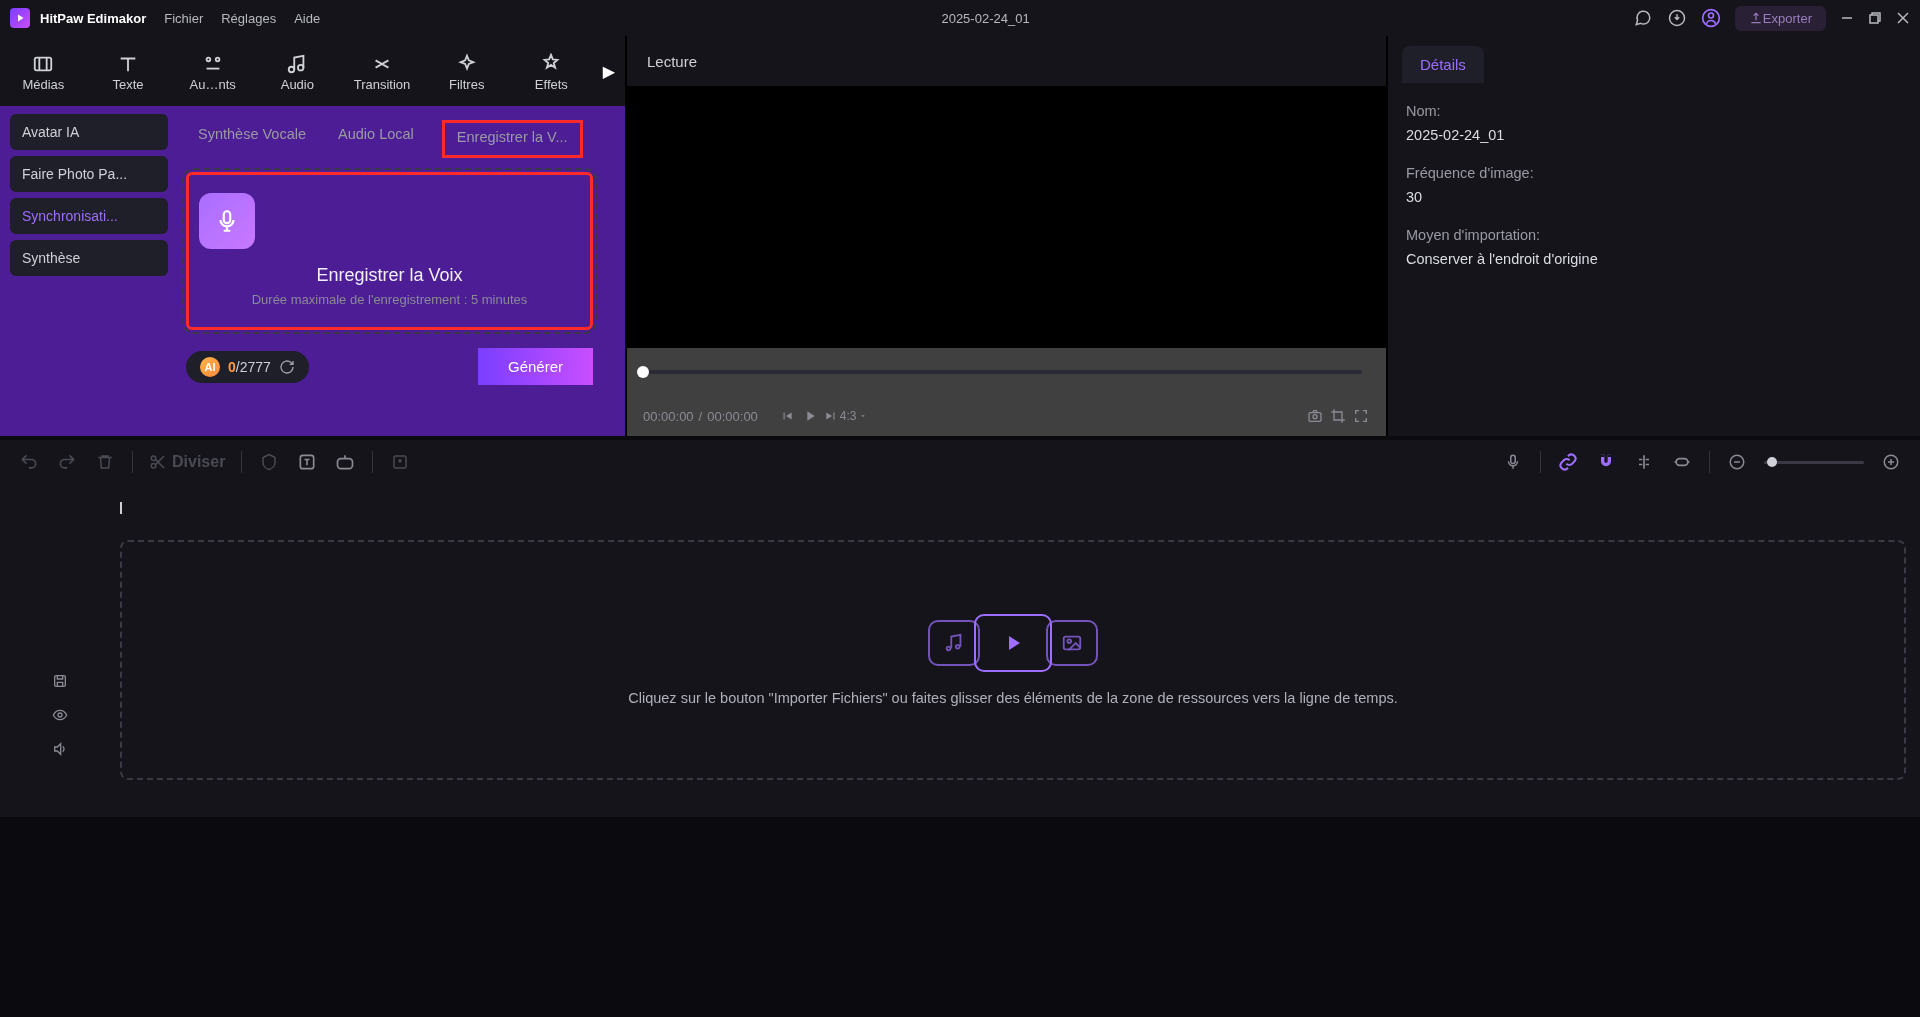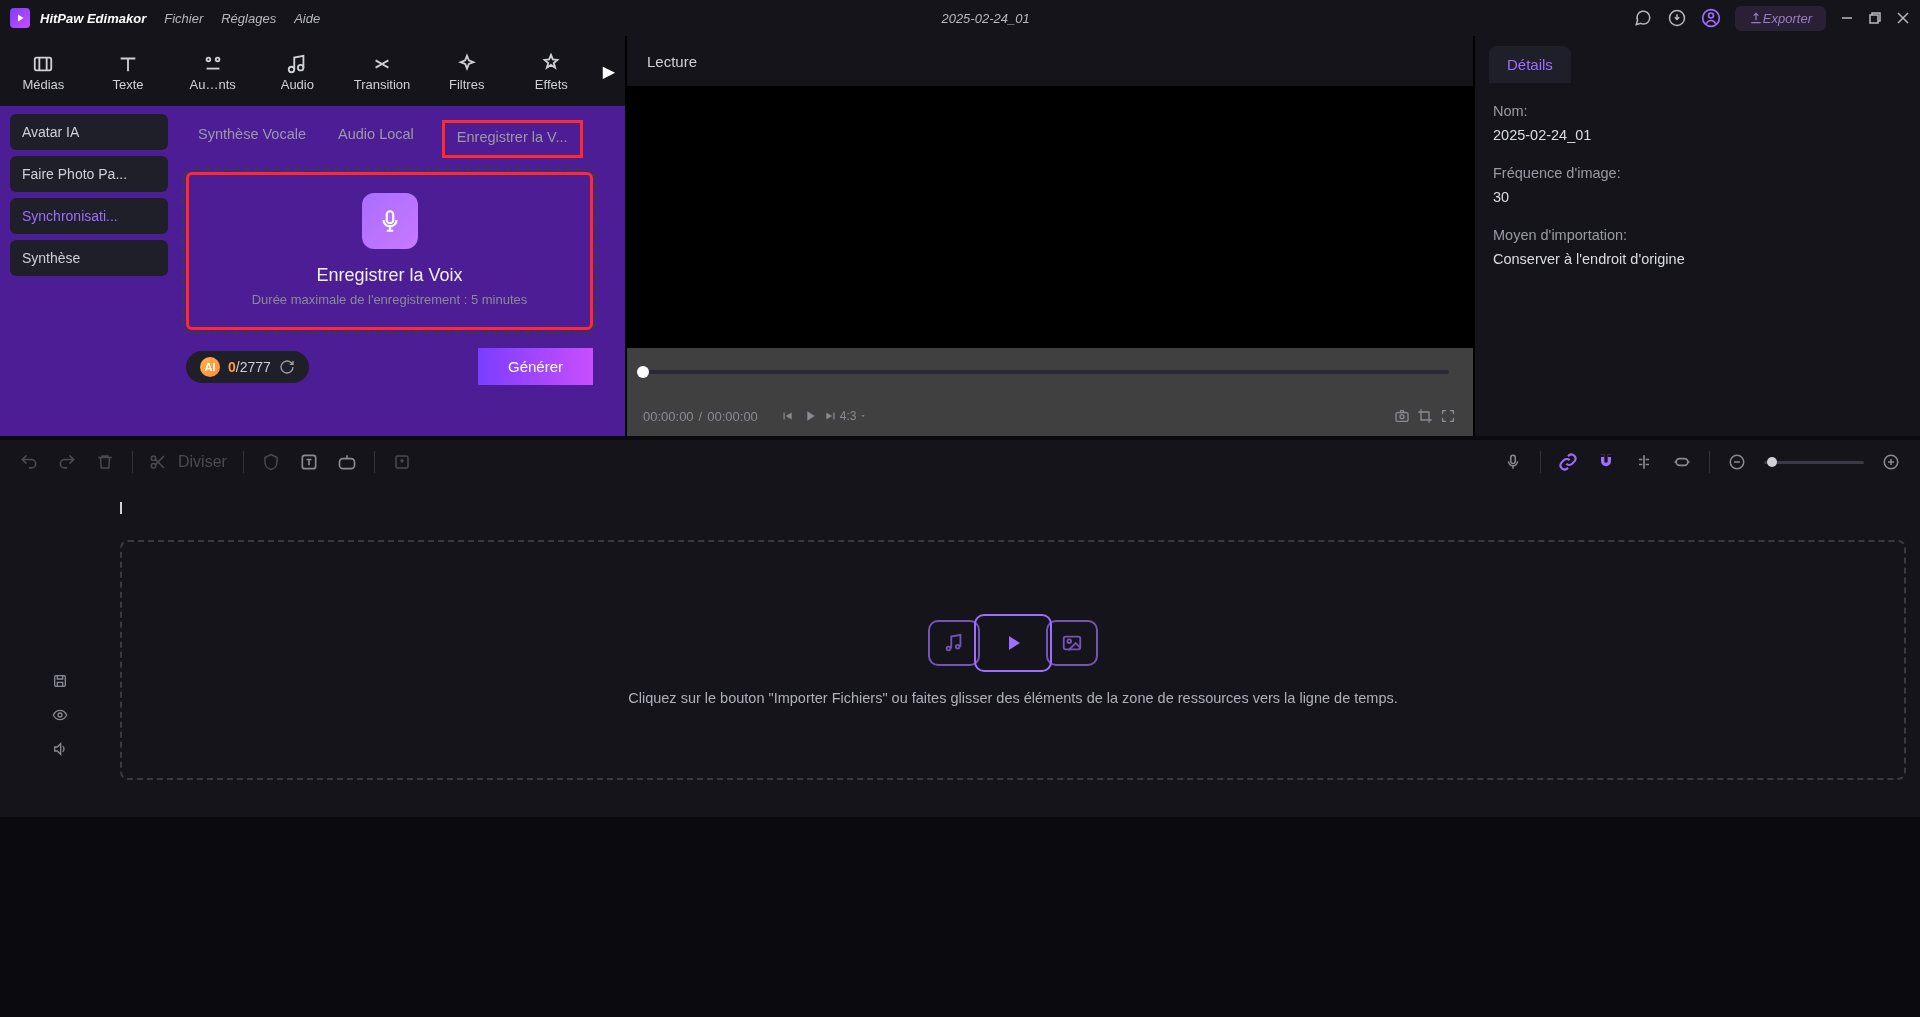--- a/index.html
+++ b/index.html
@@ -1,17 +1,17 @@
 <!DOCTYPE html>
 <html><head>
 <meta charset="utf-8">
 <style>
 *{box-sizing:border-box;margin:0;padding:0;font-family:"Segoe UI",Arial,sans-serif;}
 body{background:#0a0a0f;color:#e0e0e0;overflow:hidden;}
-.titlebar{display:flex;align-items:center;height:36px;background:#14141a;padding:0 10px;font-size:13px;font-style:italic;}
+.titlebar{display:flex;align-items:center;height:36px;background:#14141a;padding:0 10px;font-size:13px;}
 .logo{width:20px;height:20px;border-radius:4px;background:linear-gradient(135deg,#7a3eff,#c94eff);display:flex;align-items:center;justify-content:center;margin-right:10px;}
 .logo svg{width:12px;height:12px;}
 .app-name{font-weight:600;color:#fff;margin-right:18px;}
 .menu-item{color:#b8b8c0;margin-right:18px;cursor:pointer;}
 .title-center{flex:1;text-align:center;color:#b8b8c0;}
 .title-right{display:flex;align-items:center;gap:14px;}
 .title-right .ico{width:20px;height:20px;display:flex;align-items:center;justify-content:center;color:#b8b8c0;cursor:pointer;}
 .export-btn{background:#2a2035;color:#9a7dc0;padding:5px 14px;border-radius:6px;display:flex;align-items:center;gap:0;cursor:pointer;font-size:13px;}
 .win-btn{width:14px;height:14px;display:flex;align-items:center;justify-content:center;color:#b8b8c0;cursor:pointer;}
 
@@ -24,40 +24,40 @@
 
 .left-body{display:flex;flex:1;min-height:0;}
 .sidebar{width:178px;padding:8px 10px;}
 .side-item{padding:10px 12px;border-radius:6px;font-size:14px;color:#d0d0d8;cursor:pointer;white-space:nowrap;overflow:hidden;text-overflow:ellipsis;background:#1f1f29;margin-bottom:6px;}
 .side-item.active{color:#9d6eff;}
 .media-area{flex:1;padding:8px 28px 0 4px;display:flex;flex-direction:column;min-width:0;}
 .sub-tabs{display:flex;gap:24px;padding:6px 12px 0;font-size:14.5px;color:#9a9aa5;}
 .sub-tab{cursor:pointer;padding:6px 4px 12px;}
 .sub-tab.hl{border:3px solid #ff2a2a;padding:6px 12px 10px;}
 .record-box-wrap{margin-top:10px;padding:2px;border:2px dashed #3a3a46;border-radius:12px;}
-.record-box{border:3px solid #ff2a2a;border-radius:6px;padding:18px 10px 20px;display:flex;flex-direction:column;align-items:center;text-align:center;}
+.record-box{border:3px solid #ff2a2a;border-radius:6px;padding:18px 10px 20px;display:flex;flex-direction:column;text-align:center;}
 .mic-btn{width:56px;height:56px;border-radius:12px;background:linear-gradient(135deg,#a96eff,#c878ff);display:flex;align-items:center;justify-content:center;margin-bottom:16px;cursor:pointer;}
 .rec-title{font-size:18px;color:#f0f0f5;margin-bottom:6px;}
 .rec-sub{font-size:13px;color:#8a8a95;}
 .gen-bar{display:flex;align-items:center;justify-content:space-between;padding:14px 4px 16px;}
 .credits{display:flex;align-items:center;gap:8px;background:#1f1f29;border-radius:20px;padding:6px 14px;font-size:14px;color:#d0d0d8;}
 .credits .cc{width:20px;height:20px;border-radius:50%;background:linear-gradient(135deg,#ffb347,#ff8a3d);display:flex;align-items:center;justify-content:center;font-size:11px;color:#fff;font-weight:700;}
 .credits .num0{color:#ff9a3d;font-weight:600;}
 .credits .refresh{color:#a0a0aa;cursor:pointer;}
 .gen-btn{background:linear-gradient(90deg,#7a3eff,#c94eff);color:#fff;padding:10px 30px;border-radius:0;font-size:15px;cursor:pointer;border:none;}
 
 .preview-col{flex:1;background:#404040;border-left:2px solid #000;border-right:2px solid #000;display:flex;flex-direction:column;}
 .preview-head{height:50px;display:flex;align-items:center;padding:0 20px;background:#14141a;color:#d0d0d8;font-size:15px;}
 .preview-body{flex:1;background:#000;}
 .preview-ctrl{height:48px;display:flex;align-items:center;padding:0 16px;gap:5px;color:#8a8a95;font-size:13px;}
 .prog{flex:1;height:4px;background:#2a2a34;border-radius:2px;position:relative;margin-right:8px;}
 .prog .dot{position:absolute;left:0;top:50%;transform:translate(-50%,-50%);width:12px;height:12px;border-radius:50%;background:#fff;}
 .pc-ico{width:18px;height:18px;display:flex;align-items:center;justify-content:center;color:#8a8a95;cursor:pointer;}
 
-.details-col{width:445px;background:#14141a;display:flex;flex-direction:column;}
+.details-col{width:532px;background:#14141a;display:flex;flex-direction:column;}
 .det-tab-row{display:flex;padding:10px 14px 0;}
 .det-tab{padding:10px 18px;background:#1f1f29;border-radius:8px 8px 0 0;color:#9d6eff;font-size:15px;cursor:pointer;}
 .det-body{padding:20px 18px;font-size:14.5px;color:#a8a8b3;}
 .det-body .lbl{margin-bottom:8px;color:#9a9aa5;}
 .det-body .val{color:#dcdce5;margin-bottom:22px;}
 
 .toolbar{height:48px;background:#14141a;display:flex;align-items:center;padding:0 18px;gap:16px;color:#8a8a95;border-top:4px solid #0a0a0f;}
 .toolbar .sep{width:1px;height:22px;background:#34343e;}
 .tb-ico{width:22px;height:22px;display:flex;align-items:center;justify-content:center;cursor:pointer;color:#8a8a95;}
 .tb-ico.disabled{color:#4a4a54;}
@@ -333,21 +333,21 @@
       <svg width="20" height="20" viewBox="0 0 24 24" fill="none" stroke="currentColor" stroke-width="2">
         <path d="M15 14l5-5-5-5M20 9H9a5 5 0 0 0 0 10h3"></path>
       </svg>
     </div>
   <div class="tb-ico disabled">
       <svg width="18" height="18" viewBox="0 0 24 24" fill="none" stroke="currentColor" stroke-width="2">
         <path d="M3 6h18M8 6V4h8v2M6 6l1 14h10l1-14"></path>
       </svg>
     </div>
   <div class="sep"></div>
-  <div class="tb-ico disabled" style="width:auto;gap:11px;">
+  <div class="tb-ico disabled" style="width:auto;gap:5px;font-weight:bold;">
       <svg width="18" height="18" viewBox="0 0 24 24" fill="none" stroke="currentColor" stroke-width="2">
         <circle cx="6" cy="7" r="3"></circle>
         <circle cx="6" cy="17" r="3"></circle>
         <path d="M8.5 8.5L20 20M8.5 15.5L20 4"></path>
       </svg>
       <span>Diviser</span>
     </div>
   <div class="sep"></div>
   <div class="tb-ico disabled">
       <svg width="18" height="18" viewBox="0 0 24 24" fill="none" stroke="currentColor" stroke-width="2">

